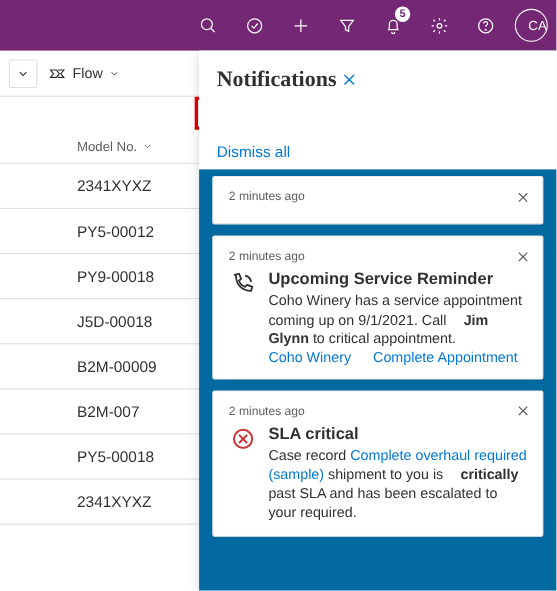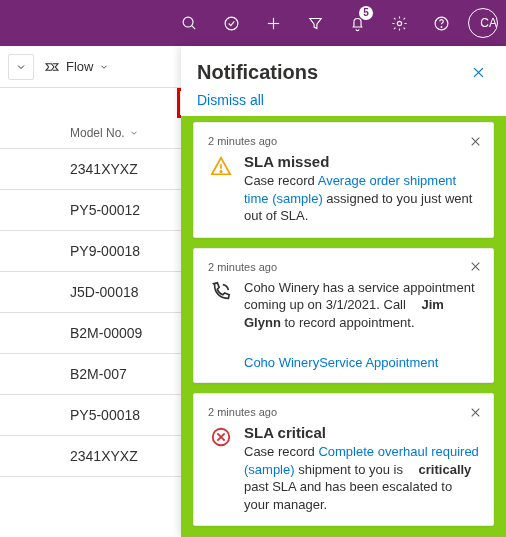--- a/index.html
+++ b/index.html
@@ -116,50 +116,51 @@
     bottom:0;
     background:#fff;
     box-shadow: -2px 0 8px rgba(0,0,0,.12);
     display:flex;
     flex-direction:column;
     z-index:5;
   }
   .panel-header {
     display:flex;
     align-items:center;
-    justify-content:space-between;
     padding: 14px 16px 4px 16px;
+    font-family: Liberation Serif, serif;
   }
   .panel-header h2 {
     margin:0;
     font-size:20px;
     font-weight:600;
   }
   .close-x {
     cursor:pointer;
     width:24px;height:24px;
     display:flex;align-items:center;justify-content:center;
   }
   .dismiss-all {
     color:#0078d4;
     font-size:14px;
     padding:4px 0 8px 16px;
     cursor:pointer;
     display:inline-block;
+    margin-top:38px;
   }
   .callout-red {
     border:3px solid #e60000;
     position:absolute;
     pointer-events:none;
   }
   .panel-body {
     flex:1;
     overflow-y:auto;
     padding: 6px 12px 12px 12px;
-    background:#84cc16;
+    background:#0369a1;
   }
   .card {
     background:#fff;
     border:1px solid #edebe9;
     border-radius:2px;
     padding:12px 14px 12px 14px;
     margin-bottom:10px;
     position:relative;
     box-shadow:0 1px 2px rgba(0,0,0,.05);
   }
@@ -195,22 +196,23 @@
     font-size:13px;
     color:#323130;
     line-height:1.35;
   }
   .card-text a, .card-links a {
     color:#0078d4;
     text-decoration:none;
     cursor:pointer;
   }
   .card-links {
-    margin-top:24px;
-    display:flex;
+    margin-top:0;
+    display:flex;
+    gap:20px;
     font-size:13px;
   }
   b { font-weight:600;margin-left:12px; }
 </style>
 </head>
 <body>
 
 <div class="topbar">
   <div class="tbicon">
     <svg width="17" height="17" viewBox="0 0 24 24" stroke-width="1.6">
@@ -309,59 +311,45 @@
   <div class="panel-body">
 
     <div class="card">
       <div class="ts">2 minutes ago</div>
       <div class="dismiss-x">
         <svg width="13" height="13" viewBox="0 0 24 24" stroke="#605e5c" stroke-width="2" fill="none">
             <line x1="5" y1="5" x2="19" y2="19"></line>
             <line x1="19" y1="5" x2="5" y2="19"></line>
           </svg>
       </div>
-      <div class="card-main">
-        <div class="card-icon">
-          <svg width="22" height="22" viewBox="0 0 24 24" fill="none" stroke="#f2a100" stroke-width="1.8">
-              <path d="M12 3 2 21h20L12 3z"></path>
-              <line x1="12" y1="10" x2="12" y2="15"></line>
-              <circle cx="12" cy="18" r=".8" fill="#f2a100"></circle>
-            </svg>
-        </div>
-        <div>
-          <div class="card-title">SLA missed</div>
-          <div class="card-text">
-            <span>Case record </span><a>Average order shipment time (sample)</a><span> assigned to you just went out of SLA.</span>
-          </div>
-        </div>
-      </div>
     </div>
 
     <div class="card">
       <div class="ts">2 minutes ago</div>
       <div class="dismiss-x">
         <svg width="13" height="13" viewBox="0 0 24 24" stroke="#605e5c" stroke-width="2" fill="none">
             <line x1="5" y1="5" x2="19" y2="19"></line>
             <line x1="19" y1="5" x2="5" y2="19"></line>
           </svg>
       </div>
       <div class="card-main">
         <div class="card-icon">
           <svg width="22" height="22" viewBox="0 0 24 24" fill="none" stroke="#323130" stroke-width="1.8">
               <path d="M5 4c0 9 6 15 15 15l1-4-5-2-2 2c-3-1-5-3-6-6l2-2-2-5-4 1z"></path>
               <path d="M14 4c3 .5 5.5 3 6 6"></path>
             </svg>
         </div>
         <div>
+          <div class="card-title">Upcoming Service Reminder</div>
           <div class="card-text">
-            <span>Coho Winery has a service appointment coming up on 3/1/2021. Call </span><b>Jim Glynn</b><span> to record appointment.</span>
+            <span>Coho Winery has a service appointment coming up on 9/1/2021. Call </span><b>Jim Glynn</b><span> to critical appointment.</span>
           </div>
           <div class="card-links">
             <a>Coho Winery</a>
-            <a>Service Appointment</a>
+            <a>Complete Appointment</a>
           </div>
         </div>
       </div>
     </div>
 
     <div class="card">
       <div class="ts">2 minutes ago</div>
       <div class="dismiss-x">
         <svg width="13" height="13" viewBox="0 0 24 24" stroke="#605e5c" stroke-width="2" fill="none">
             <line x1="5" y1="5" x2="19" y2="19"></line>
@@ -372,21 +360,21 @@
         <div class="card-icon">
           <svg width="22" height="22" viewBox="0 0 24 24" fill="none" stroke="#d13438" stroke-width="2">
               <circle cx="12" cy="12" r="9"></circle>
               <line x1="8" y1="8" x2="16" y2="16"></line>
               <line x1="16" y1="8" x2="8" y2="16"></line>
             </svg>
         </div>
         <div>
           <div class="card-title">SLA critical</div>
           <div class="card-text">
-            <span>Case record </span><a>Complete overhaul required (sample)</a><span> shipment to you is </span><b>critically</b><span> past SLA and has been escalated to your manager.</span>
+            <span>Case record </span><a>Complete overhaul required (sample)</a><span> shipment to you is </span><b>critically</b><span> past SLA and has been escalated to your required.</span>
           </div>
         </div>
       </div>
     </div>
 
   </div>
 </div>
 
 <div class="callout-red" style="top:88px; left:177px; width:92px; height:30px;"></div>
 <div class="callout-red" style="top:129px; left:452px; width:34px; height:28px;"></div>

